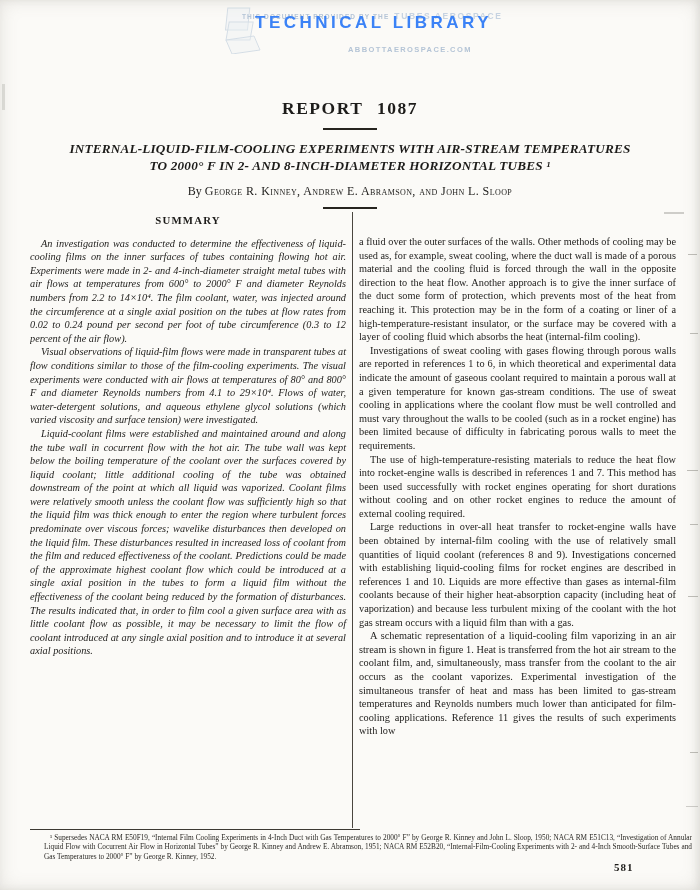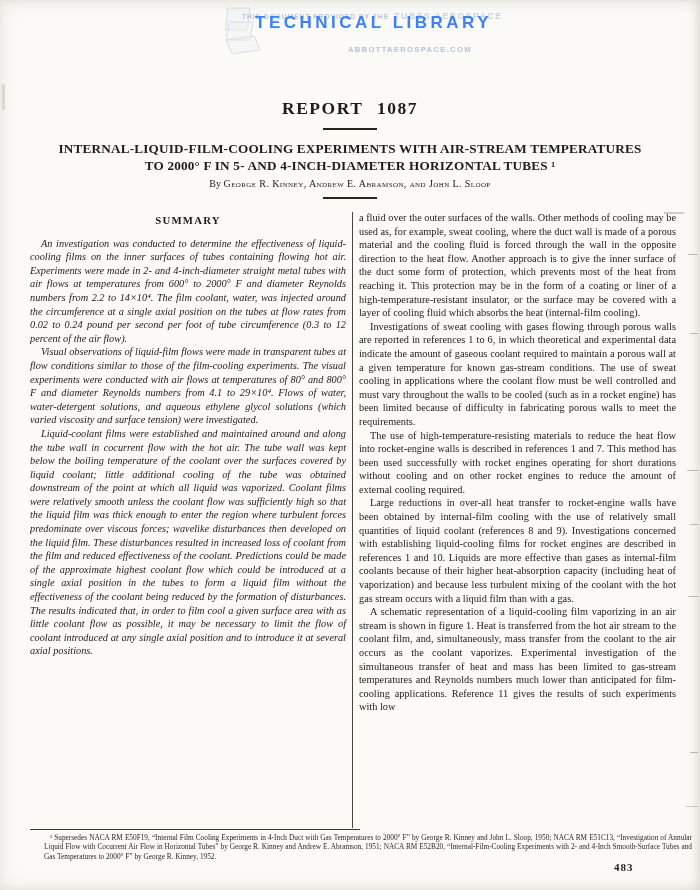--- a/index.html
+++ b/index.html
@@ -23,30 +23,30 @@
   .wm-l1{position:absolute;left:24px;top:3px;white-space:nowrap;font-family:"Liberation Sans",sans-serif;}
   .wm-l1 .wm-small{font-size:6.5px;letter-spacing:1.1px;color:#b4c4d6;font-weight:bold;}
   .wm-l1 .wm-brand{font-size:8.5px;letter-spacing:1.6px;color:#c6d3e1;font-weight:bold;margin-left:5px;}
   .wm-l2{position:absolute;left:37px;top:11px;font-size:17px;letter-spacing:3.5px;color:#3b82f6;font-family:"Liberation Sans",sans-serif;font-weight:bold;white-space:nowrap;}
   .wm-l3{position:absolute;left:130px;top:31px;font-size:7.5px;letter-spacing:1.4px;color:#b4c4d6;font-family:"Liberation Sans",sans-serif;font-weight:bold;white-space:nowrap;margin-top:12px;}
 
   
   .header{position:absolute;top:98px;left:0;width:700px;text-align:center;}
   .report-no{font-size:17.5px;font-weight:bold;letter-spacing:1.5px;word-spacing:8px;}
   .rule-sm{width:54px;height:2px;background:#26241f;margin:9px auto 10px auto;}
-  .title{font-size:13.2px;font-weight:bold;line-height:17px;letter-spacing:.2px;margin:0 20px;}
-  .byline{margin-top:4px;font-size:10px;}
+  .title{font-size:13.2px;font-weight:bold;line-height:17px;letter-spacing:.2px;margin:0 20px;font-style:italic;}
+  .byline{margin-top:10px;font-size:12px;}
   .byline .names{font-variant:small-caps;letter-spacing:.4px;}
   .rule-sm2{width:54px;height:1.5px;background:#26241f;margin:8px auto 0 auto;}
 
   
   .cols{position:absolute;top:211px;left:30px;width:646px;height:617px;display:flex;overflow:hidden;justify-content:center;}
   .col{width:316px;font-size:10.3px;line-height:13.6px;text-align:justify;}
   .col-left{width:316px;}
-  .col-right{width:317px;}
+  .col-right{width:317px;margin-top:24px;}
   .divider{width:1px;background:#4a463f;margin:1px 6px 0 6px;align-self:stretch;}
   .sec-head{text-align:center;font-weight:bold;font-size:10.8px;letter-spacing:1.2px;margin:3px 0 9px 0;}
   .sec-head.intro{margin:9px 0 8px 0;}
   .col p{margin:0;text-indent:11px;}
   .col p.noindent{text-indent:0;}
   .italic p{font-style:italic;}
 
   
   .footnote-rule{position:absolute;top:829px;left:30px;width:330px;height:1px;background:#3c3933;}
   .footnote{position:absolute;top:833px;left:44px;width:648px;font-size:7.3px;line-height:9.4px;text-align:justify;color:#2a2824;}
@@ -82,21 +82,21 @@
       <span class="wm-small">THIS DOCUMENT PROVIDED BY THE</span><span class="wm-brand">TUBES AEROSPACE</span>
     </div>
     <div class="wm-l2">TECHNICAL LIBRARY</div>
     <div class="wm-l3">ABBOTTAEROSPACE.COM</div>
   </div>
 
   <div class="header">
     <div class="report-no">REPORT 1087</div>
     <div class="rule-sm"></div>
     <div class="title">INTERNAL-LIQUID-FILM-COOLING EXPERIMENTS WITH AIR-STREAM TEMPERATURES</div>
-    <div class="title">TO 2000° F IN 5- AND 4-INCH-DIAMETER HORIZONTAL TUBES ¹</div>
+    <div class="title">TO 2000° F IN 2- AND 8-INCH-DIAMETER HORIZONTAL TUBES ¹</div>
     <div class="byline">
       <span>By</span>
       <span class="names">George R. Kinney, Andrew E. Abramson, and John L. Sloop</span>
     </div>
     <div class="rule-sm2"></div>
   </div>
 
   <div class="cols">
     <div class="col col-left">
       <div class="sec-head">SUMMARY</div>
@@ -114,21 +114,21 @@
       <p>Investigations of sweat cooling with gases flowing through porous walls are reported in references 1 to 6, in which theoretical and experimental data indicate the amount of gaseous coolant required to maintain a porous wall at a given temperature for known gas-stream conditions.  The use of sweat cooling in applications where the coolant flow must be well controlled and must vary throughout the walls to be cooled (such as in a rocket engine) has been limited because of difficulty in fabricating porous walls to meet the requirements.</p>
       <p>The use of high-temperature-resisting materials to reduce the heat flow into rocket-engine walls is described in references 1 and 7.  This method has been used successfully with rocket engines operating for short durations without cooling and on other rocket engines to reduce the amount of external cooling required.</p>
       <p>Large reductions in over-all heat transfer to rocket-engine walls have been obtained by internal-film cooling with the use of relatively small quantities of liquid coolant (references 8 and 9).  Investigations concerned with establishing liquid-cooling films for rocket engines are described in references 1 and 10.  Liquids are more effective than gases as internal-film coolants because of their higher heat-absorption capacity (including heat of vaporization) and because less turbulent mixing of the coolant with the hot gas stream occurs with a liquid film than with a gas.</p>
       <p>A schematic representation of a liquid-cooling film vaporizing in an air stream is shown in figure 1.  Heat is transferred from the hot air stream to the coolant film, and, simultaneously, mass transfer from the coolant to the air occurs as the coolant vaporizes.  Experimental investigation of the simultaneous transfer of heat and mass has been limited to gas-stream temperatures and Reynolds numbers much lower than anticipated for film-cooling applications. Reference 11 gives the results of such experiments with low</p>
     </div>
   </div>
 
   <div class="footnote-rule"></div>
   <div class="footnote"><span class="fn-indent"></span><span>¹ Supersedes NACA RM E50F19, “Internal Film Cooling Experiments in 4-Inch Duct with Gas Temperatures to 2000° F” by George R. Kinney and John L. Sloop, 1950; NACA RM E51C13, “Investigation of Annular Liquid Flow with Cocurrent Air Flow in Horizontal Tubes” by George R. Kinney and Andrew E. Abramson, 1951; NACA RM E52B20, “Internal-Film-Cooling Experiments with 2- and 4-Inch Smooth-Surface Tubes and Gas Temperatures to 2000° F” by George R. Kinney, 1952.</span></div>
 
-  <div class="pageno">483</div>
+  <div class="pageno">581</div>
 
   <div class="art a1"></div>
   <div class="art a2"></div>
   <div class="art a3"></div>
   <div class="art a4"></div>
   <div class="art a5"></div>
   <div class="art a6"></div>
   <div class="art a7"></div>
   <div class="art a8"></div>
   <div class="art a9"></div>

